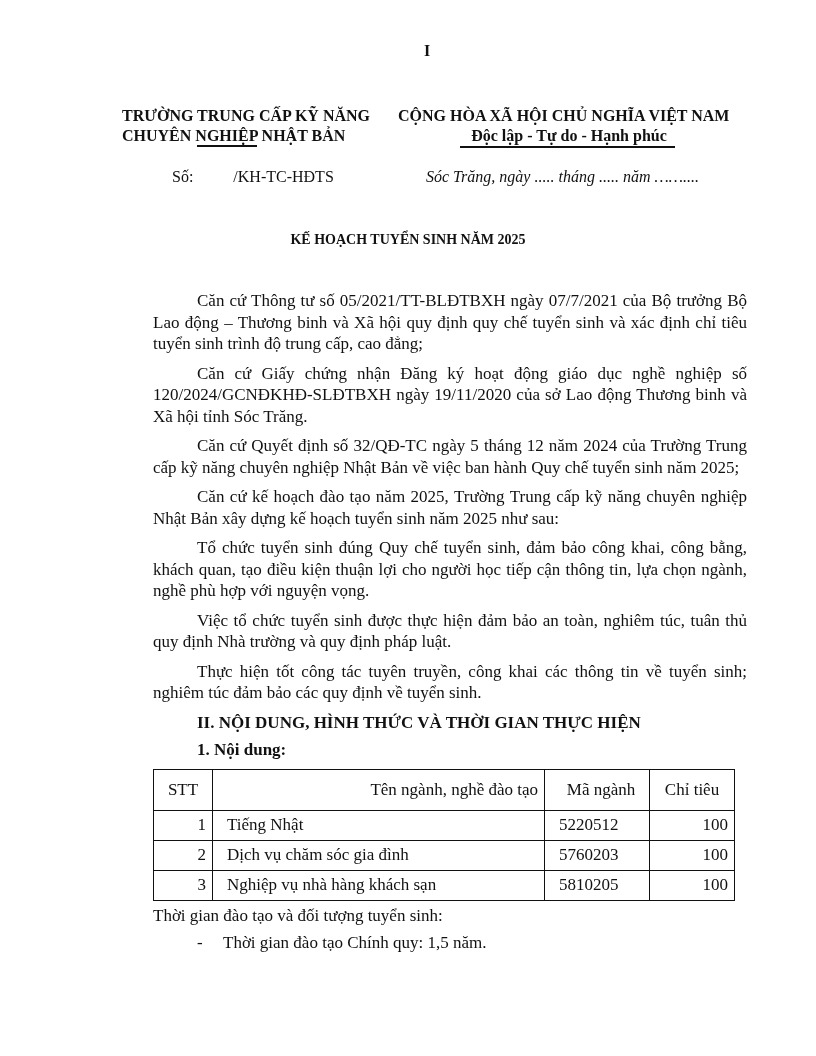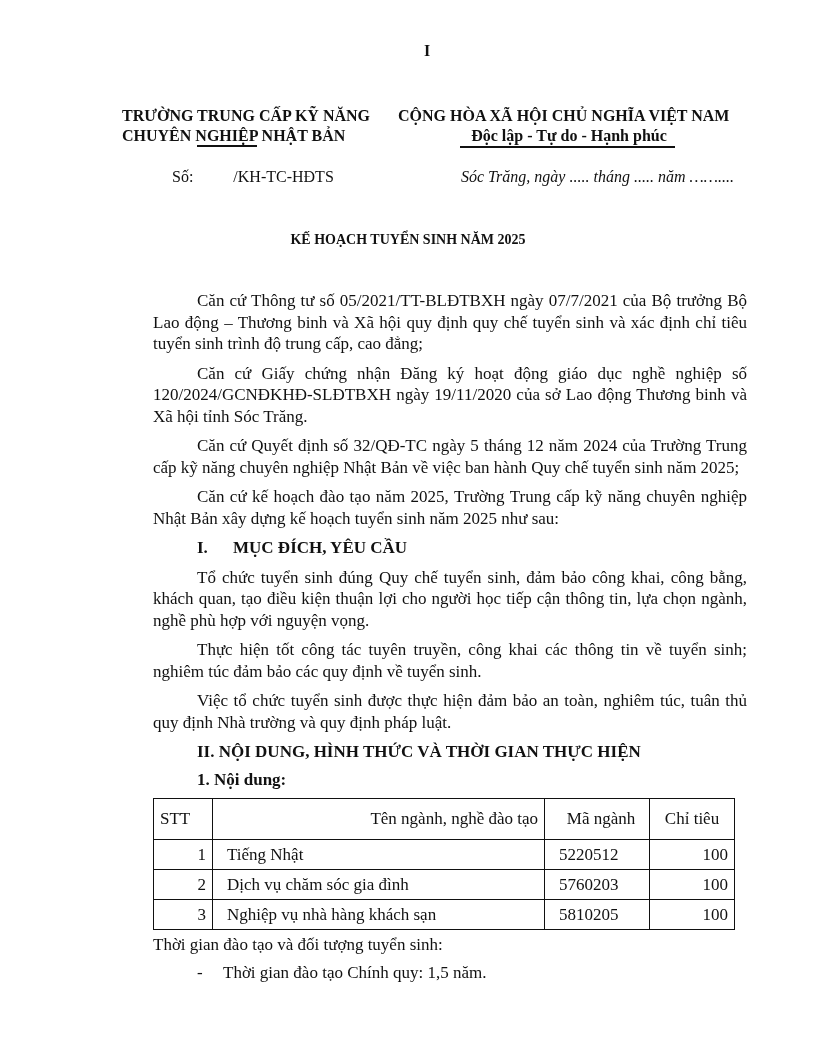--- a/index.html
+++ b/index.html
@@ -8,21 +8,21 @@
   .abs { position: absolute; white-space: nowrap; }
   .page-num { left: 424px; top: 42px; font-size: 16px; font-weight: bold; }
   .hdr { font-weight: bold; font-size: 16px; line-height: 20px; }
   .hdr-left { left: 122px; top: 106px; font-family: Liberation Serif, serif; }
   .hdr-right { left: 398px; top: 106px; }
   .hdr-right .sub { display: block; text-align: center; width: 342px; }
   .uline-left { left: 197px; top: 145px; width: 60px; height: 1.5px; background: #111; }
   .uline-right { left: 460px; top: 146px; width: 215px; height: 2px; background: #111; }
   .so { left: 172px; top: 168px; font-size: 16px; }
   .so .num { margin-left: 40px; }
-  .date { left: 426px; top: 168px; font-size: 16px; font-style: italic; margin-left: 35px; }
+  .date { left: 426px; top: 168px; font-size: 16px; font-style: italic; }
   .title { left: 0; width: 816px; text-align: center; top: 232px; font-size: 14px; font-weight: bold; }
   .body { position: absolute; left: 133px; width: 594px; font-size: 17px; line-height: 21.5px; }
   .para { text-align: justify; text-indent: 44px; margin: 0 0 8px 0; }
   .heading { font-weight: bold; font-size: 17px; margin: 0 0 8px 0; }
   .heading .roman { display: inline-block; width: 36px; margin-left: 44px; }
   .heading2 { font-weight: bold; margin: 0 0 6px 44px; }
   .heading3 { font-weight: bold; margin: 0 0 8px 44px; }
   table.tbl { border-collapse: collapse; width: 582px; font-size: 17px; margin: 0 0 4px 0; }
   table.tbl td { border: 1.3px solid #111; padding: 0 6px; }
   table.tbl tr.hdrow td { height: 40px; text-align: center; }
@@ -58,34 +58,31 @@
 <div class="abs date">Sóc Trăng, ngày ..... tháng ..... năm ……....</div>
 
 <div class="abs title">KẾ HOẠCH TUYỂN SINH NĂM 2025</div>
 
 <div class="body" style="top:290px;margin-left:20px;">
   <p class="para">Căn cứ Thông tư số 05/2021/TT-BLĐTBXH ngày 07/7/2021 của Bộ trưởng Bộ Lao động – Thương binh và Xã hội quy định quy chế tuyển sinh và xác định chỉ tiêu tuyển sinh trình độ trung cấp, cao đẳng;</p>
   <p class="para">Căn cứ Giấy chứng nhận Đăng ký hoạt động giáo dục nghề nghiệp số 120/2024/GCNĐKHĐ-SLĐTBXH  ngày  19/11/2020 của sở Lao động Thương binh và Xã hội tỉnh Sóc Trăng.</p>
   <p class="para">Căn cứ Quyết định số 32/QĐ-TC ngày 5 tháng 12 năm 2024 của Trường Trung cấp kỹ năng chuyên nghiệp Nhật Bản về việc ban hành Quy chế tuyển sinh năm 2025;</p>
   <p class="para">Căn cứ kế hoạch đào tạo năm 2025, Trường Trung cấp kỹ năng chuyên nghiệp Nhật Bản xây dựng kế hoạch tuyển sinh năm 2025 như sau:</p>
 
-  <div class="heading">
-    <span class="roman">I.</span><span>MỤC ĐÍCH, YÊU CẦU</span>
-  </div>
   <p class="para">Tổ chức tuyển sinh đúng Quy chế tuyển sinh, đảm bảo công khai, công bằng, khách quan, tạo điều kiện thuận lợi cho người học tiếp cận thông tin, lựa chọn ngành, nghề phù hợp với nguyện vọng.</p>
+  <p class="para">Việc tổ chức tuyển sinh được thực hiện đảm bảo an toàn, nghiêm túc, tuân thủ quy định Nhà trường và quy định pháp luật.</p>
   <p class="para">Thực hiện tốt công tác tuyên truyền, công khai các thông tin về tuyển sinh; nghiêm túc đảm bảo các quy định về tuyển sinh.</p>
-  <p class="para">Việc tổ chức tuyển sinh được thực hiện đảm bảo an toàn, nghiêm túc, tuân thủ quy định Nhà trường và quy định pháp luật.</p>
 
   <div class="heading2">II. NỘI DUNG, HÌNH THỨC VÀ THỜI GIAN THỰC HIỆN</div>
   <div class="heading3">1.  Nội dung:</div>
 
   <table class="tbl">
     <tbody>
         <tr class="hdrow">
-      <td class="c-stt" style="text-align:left">STT</td>
+      <td class="c-stt" style="text-align:center">STT</td>
       <td style="text-align:right">Tên ngành, nghề đào tạo</td>
       <td class="c-code" style="text-align:center;padding-left:6px">Mã ngành</td>
       <td class="c-quota">Chỉ tiêu</td>
     </tr>
     <tr class="row">
       <td class="c-stt">1</td>
       <td class="c-name">Tiếng Nhật</td>
       <td class="c-code">5220512</td>
       <td class="c-quota">100</td>
     </tr>

